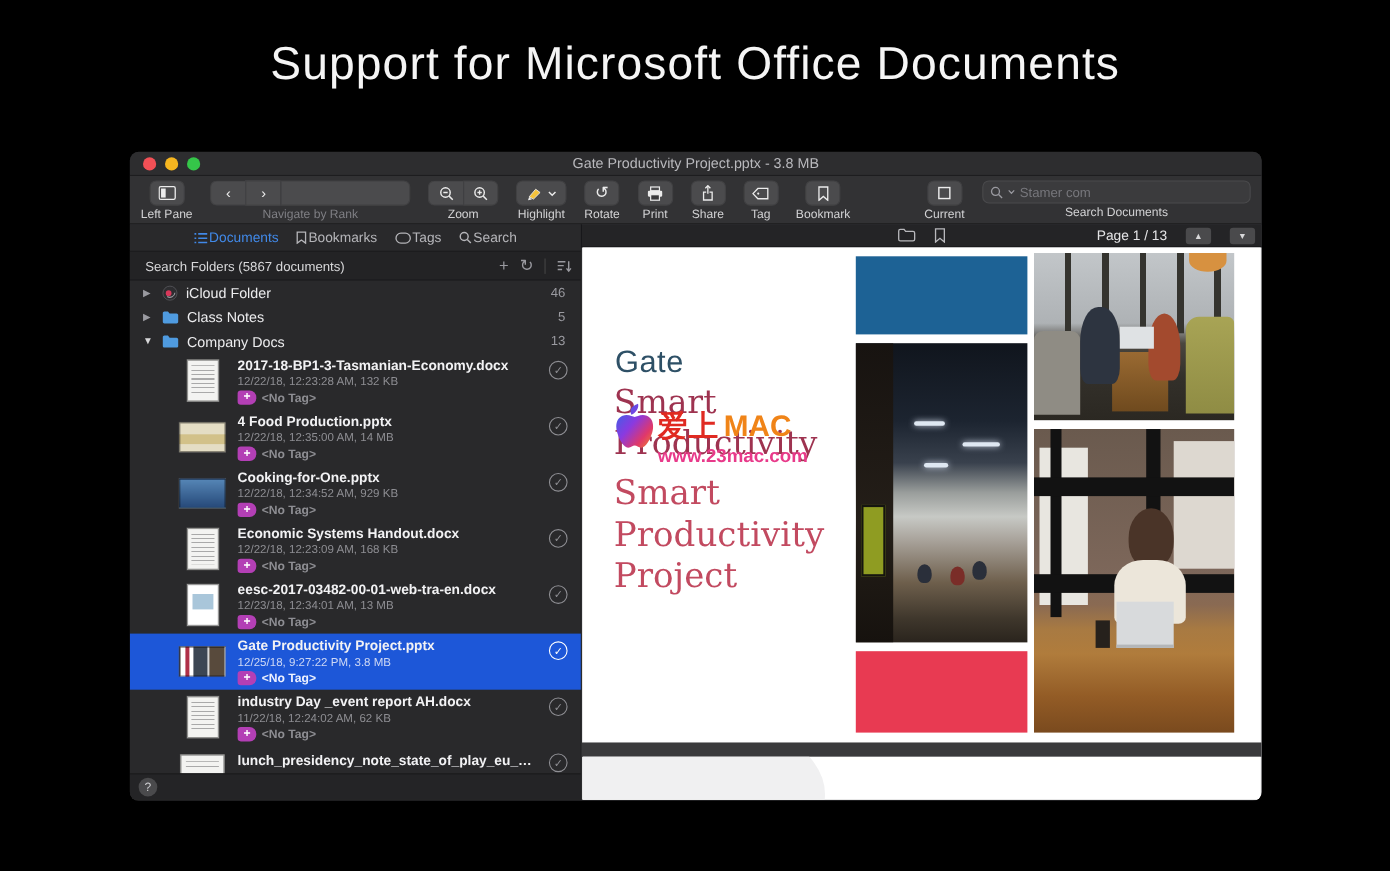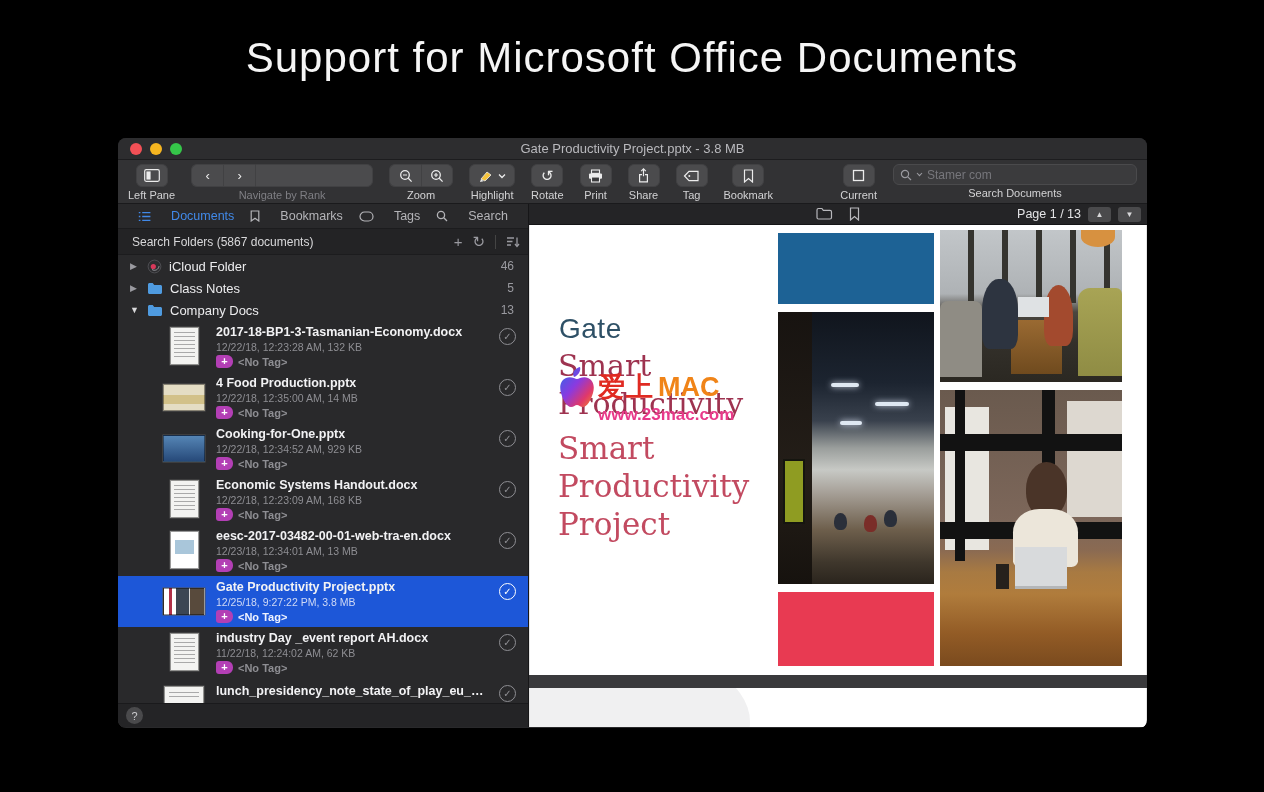--- a/index.html
+++ b/index.html
@@ -47,21 +47,21 @@
   .glyph { line-height:1; }
 
   
   .content { display:flex; height:523px; }
   .sidebar { width:411px; background:#29292b; position:relative; border-right:1px solid #161618; }
   .viewer { flex:1; background:#353537; display:flex; flex-direction:column; }
 
   
   .side-tabs { height:24px; display:flex; align-items:center; justify-content:center;
     gap:16px; background:#29292b; }
-  .side-tab { display:flex; align-items:center; gap:20px; color:#b4b4b8; font-size:12.5px; }
+  .side-tab { display:flex; align-items:center; gap:1px; color:#b4b4b8; font-size:12.5px; }
   .side-tab.active { color:#4189e8; }
   .side-tab .ticon { display:flex; }
 
   .folders-header { height:27px; display:flex; align-items:center; background:#232325;
     padding:0 8px 0 14px; color:#d8d8da; font-size:12px; border-top:1px solid #1c1c1e;
     border-bottom:1px solid #1c1c1e; }
   .fh-actions { margin-left:auto; display:flex; align-items:center; gap:10px; color:#9a9aa0;
     font-size:15px; }
   .fh-sep { width:1px; height:14px; background:#444; }
 
@@ -118,21 +118,21 @@
     color:#bbb; font-size:12.5px; font-family:"Liberation Sans",sans-serif; }
   .filter-field input::placeholder { color:#6f6f74; }
   .help-btn { width:17px; height:17px; border-radius:50%; background:#4a4a4c; color:#cdcdd0;
     font-size:11px; display:flex; align-items:center; justify-content:center; }
 
   
   .viewer-topbar { height:21px; background:#242426; display:flex; align-items:center;
     padding:0 6px; border-bottom:1px solid #141416; position:relative; }
   .vt-center { position:absolute; left:0; right:0; display:flex; justify-content:center;
     gap:16px; color:#b8b8bc; }
-  .vt-right { margin-left:auto; display:flex; align-items:center; gap:7px; z-index:1; }
+  .vt-right { margin-left:auto; display:flex; align-items:center; gap:17px; z-index:1; }
   .page-indicator { color:#e4e4e6; font-size:12.5px; }
   .pg-btn { width:23px; height:15px; background:#4a4a4c; border-radius:3px; color:#d8d8da;
     font-size:8px; display:flex; align-items:center; justify-content:center; }
 
   .page-area { position:relative; flex:1; background:#e5e5e5; }
   .page1 { position:absolute; left:1px; right:1px; top:0; height:450px; background:#fff;
     overflow:hidden; }
   .page-gap { position:absolute; left:0; right:0; top:450px; height:13px; background:#3a3a3c; }
   .page2 { position:absolute; left:1px; right:1px; top:463px; bottom:0; background:#fff;
     overflow:hidden; }

